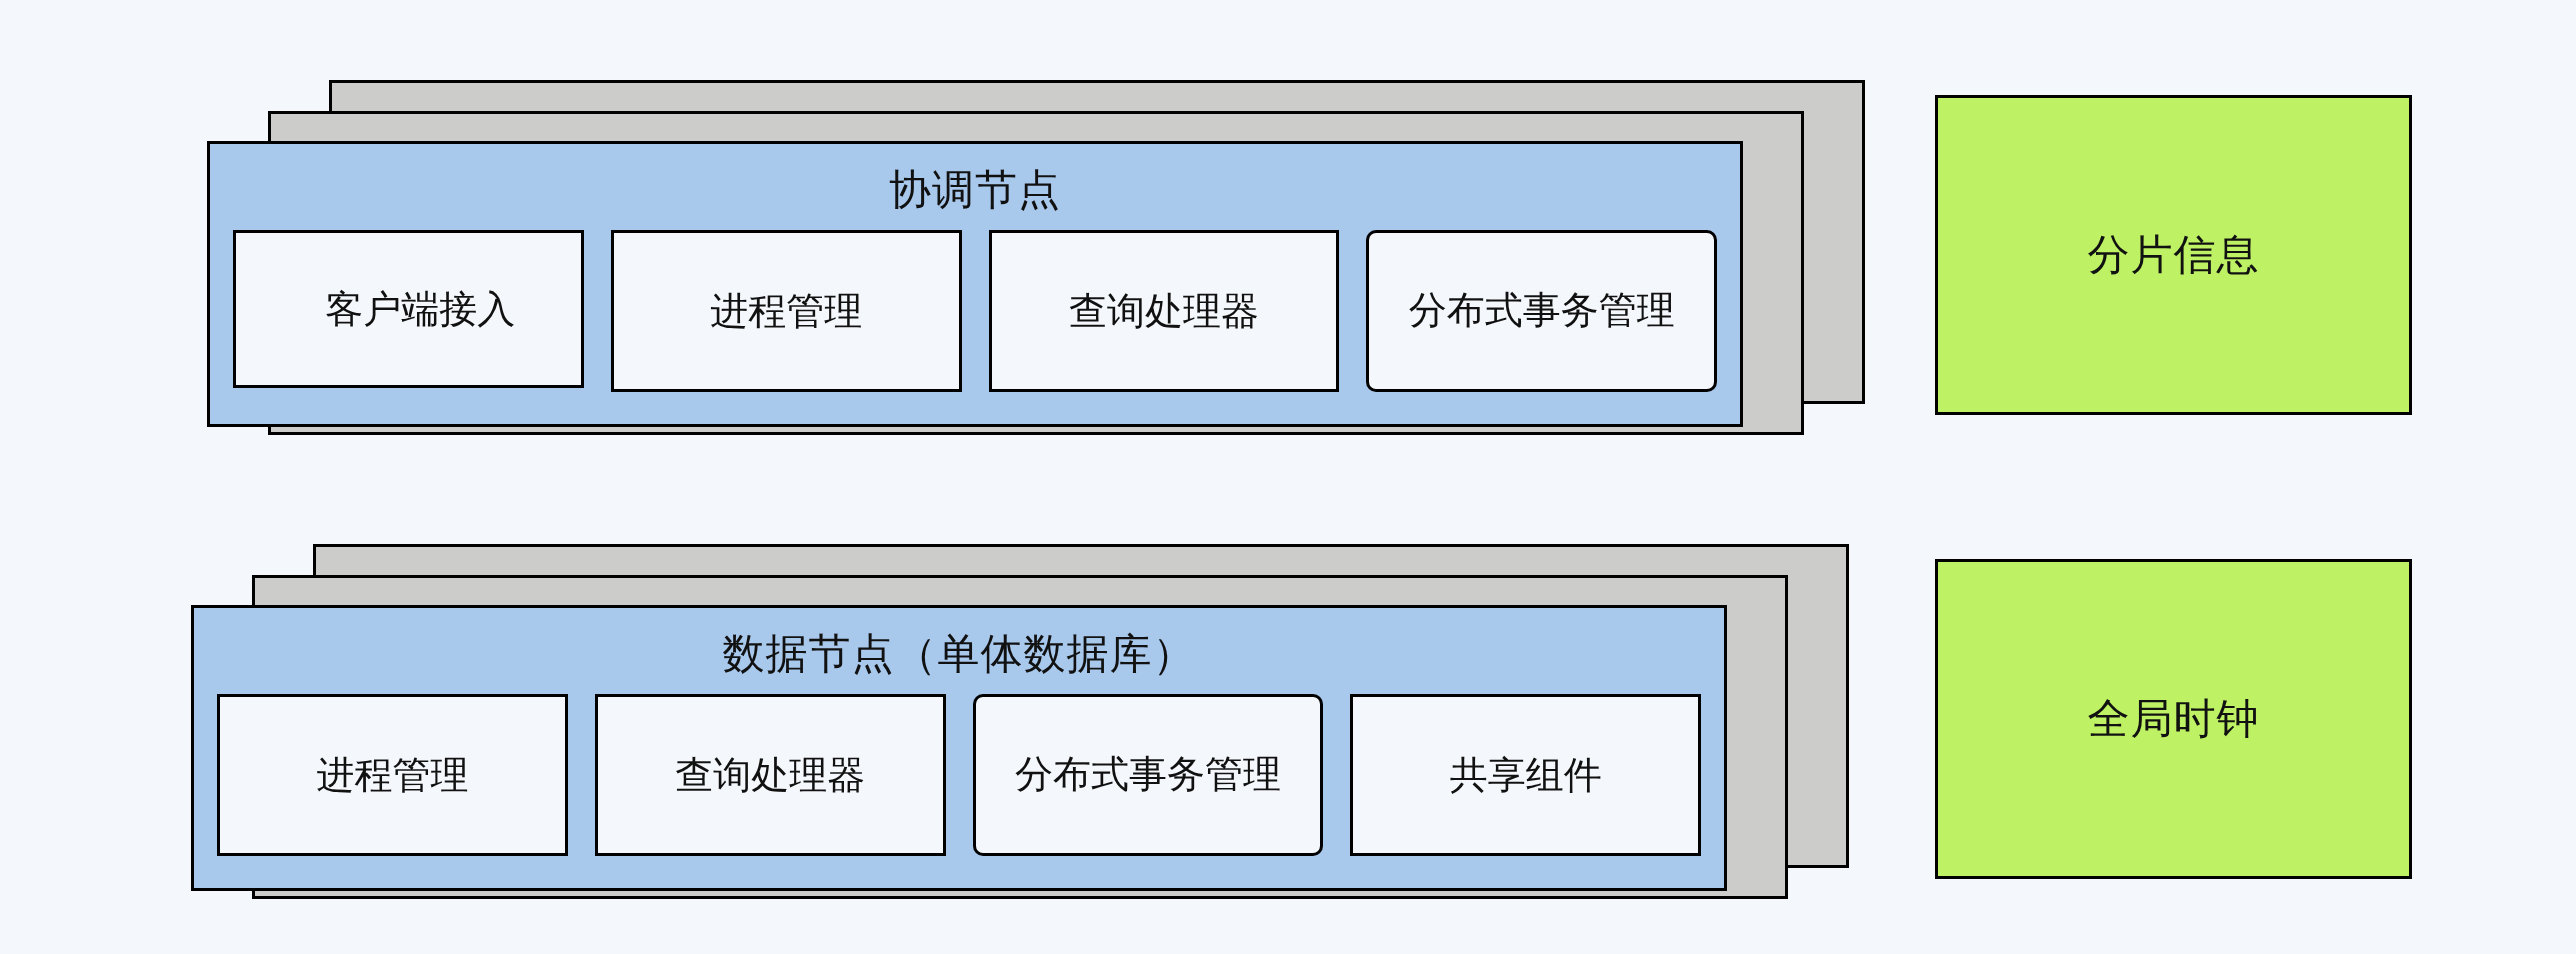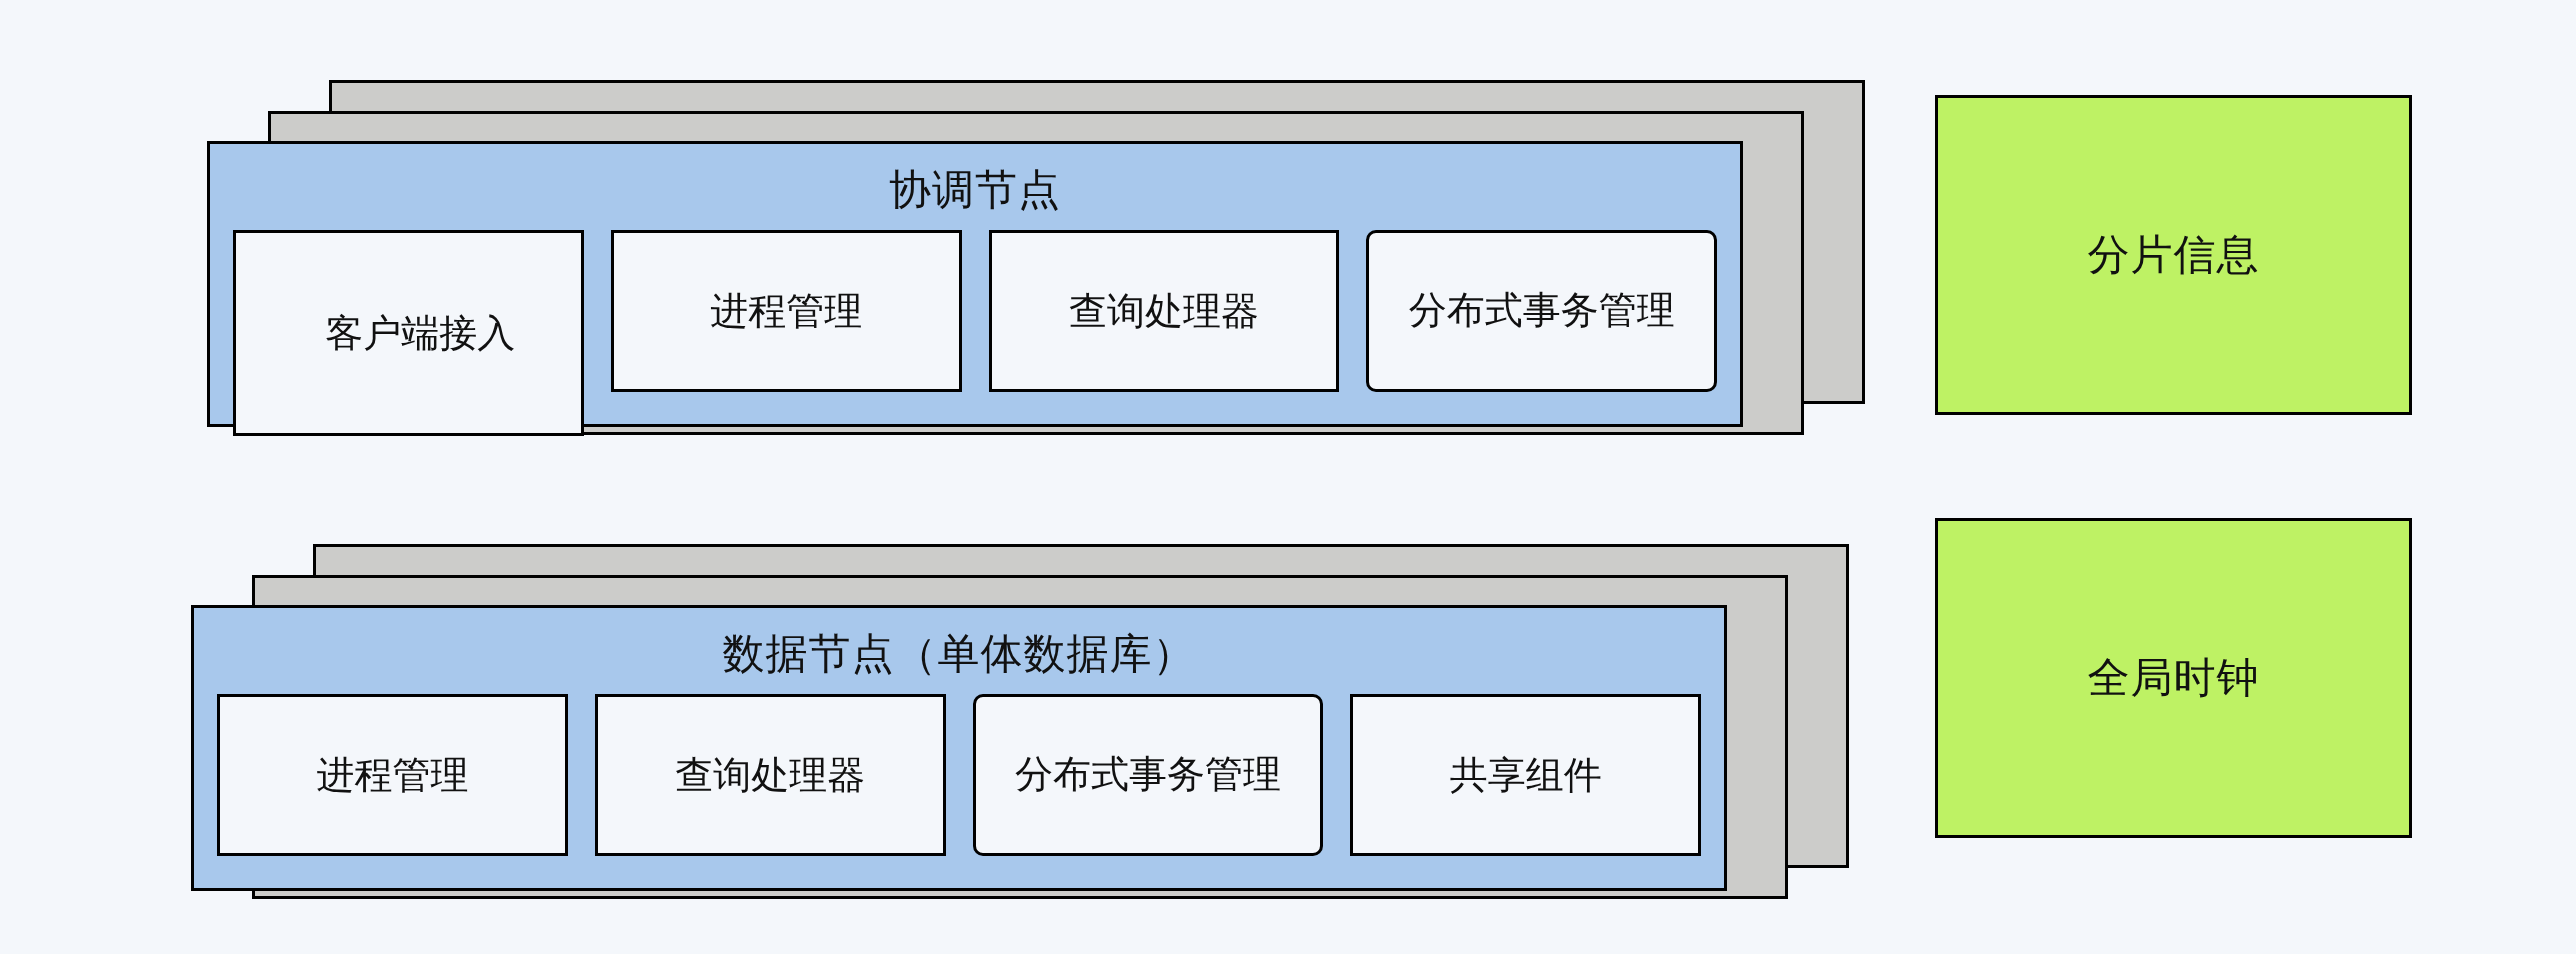--- a/index.html
+++ b/index.html
@@ -84,21 +84,21 @@
 <div class="canvas">
 
   <div class="node-stack" style="left:191px;top:80px;width:964px;height:343px;margin-left:16px;">
 
     <div class="stack-layer" style="left:122px;top:0px;width:1536px;height:324px;"></div>
     <div class="stack-layer" style="left:61px;top:30.5px;width:1536px;height:324px;"></div>
 
     <div class="stack-front" style="left:0px;top:61px;width:1536px;height:286px;">
       <div class="stack-title">协调节点</div>
       <div class="comp-row">
-        <div class="comp-box" style="width:353px;height:206px;padding-left:31px;">客户端接入</div>
+        <div class="comp-box" style="width:353px;height:158px;padding-left:31px;">客户端接入</div>
         <div class="comp-box" style="width:353px;height:162px;">进程管理</div>
         <div class="comp-box" style="width:353px;height:162px;">查询处理器</div>
         <div class="comp-box two-line" style="width:353px;height:162px;">分布式事务管理</div>
       </div>
     </div>
   </div>
 
   <div class="node-stack" style="left:191px;top:544px;width:964px;height:306px;">
 
     <div class="stack-layer" style="left:122px;top:0px;width:1536px;height:324px;"></div>
@@ -110,16 +110,16 @@
         <div class="comp-box" style="width:353px;height:162px;">进程管理</div>
         <div class="comp-box" style="width:353px;height:162px;">查询处理器</div>
         <div class="comp-box two-line" style="width:353px;height:162px;">分布式事务管理</div>
         <div class="comp-box" style="width:353px;height:162px;">共享组件</div>
       </div>
     </div>
   </div>
 
   <div class="side-box" style="left:1935px;top:95px;width:477px;height:320px;">分片信息</div>
 
-  <div class="side-box" style="left:1935px;top:518px;width:477px;height:320px;">全局时钟</div>
+  <div class="side-box" style="left:1935px;top:559px;width:477px;height:320px;">全局时钟</div>
 
 </div>
 
 
 </body></html>

